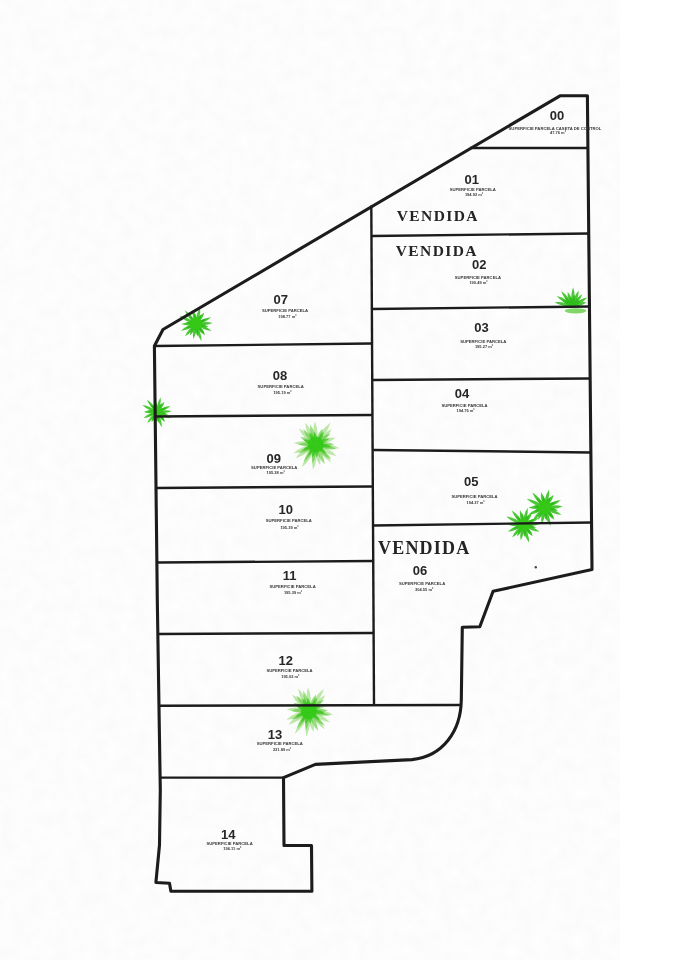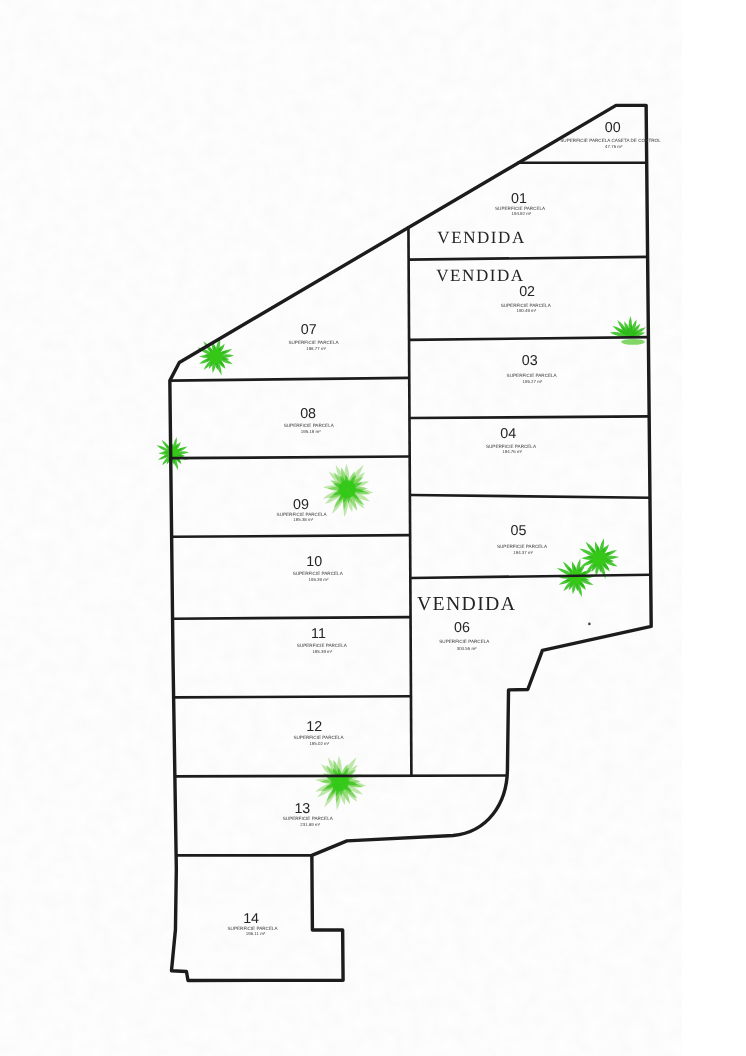--- a/index.html
+++ b/index.html
@@ -1,15 +1,15 @@
 <!DOCTYPE html>
 <html><head><meta charset="utf-8">
 <style>
 html,body{margin:0;padding:0;background:#ffffff;}
-.page{position:relative;width:620px;height:960px;background:#fefefe;overflow:hidden;}
+.page{position:relative;width:620px;height:960px;background:#fefefe;overflow:hidden;font-weight:bold;}
 text{font-family:"Liberation Sans",sans-serif;fill:#2d2d2d;}
 .num{font-size:13px;text-anchor:middle;fill:#262626;}
 .tiny{font-size:4.2px;text-anchor:middle;fill:#383838;}
 .tiny2{font-size:4.0px;text-anchor:middle;fill:#383838;}
 .vend{font-family:"Liberation Serif",serif;font-size:15.5px;letter-spacing:1.4px;text-anchor:middle;fill:#242424;}
 .vendL{font-family:"Liberation Serif",serif;font-size:18px;letter-spacing:1.2px;text-anchor:middle;fill:#242424;}
 </style></head>
 <body>
 <div class="page">
 <svg width="678" height="960" viewBox="0 0 678 960" xmlns="http://www.w3.org/2000/svg">

